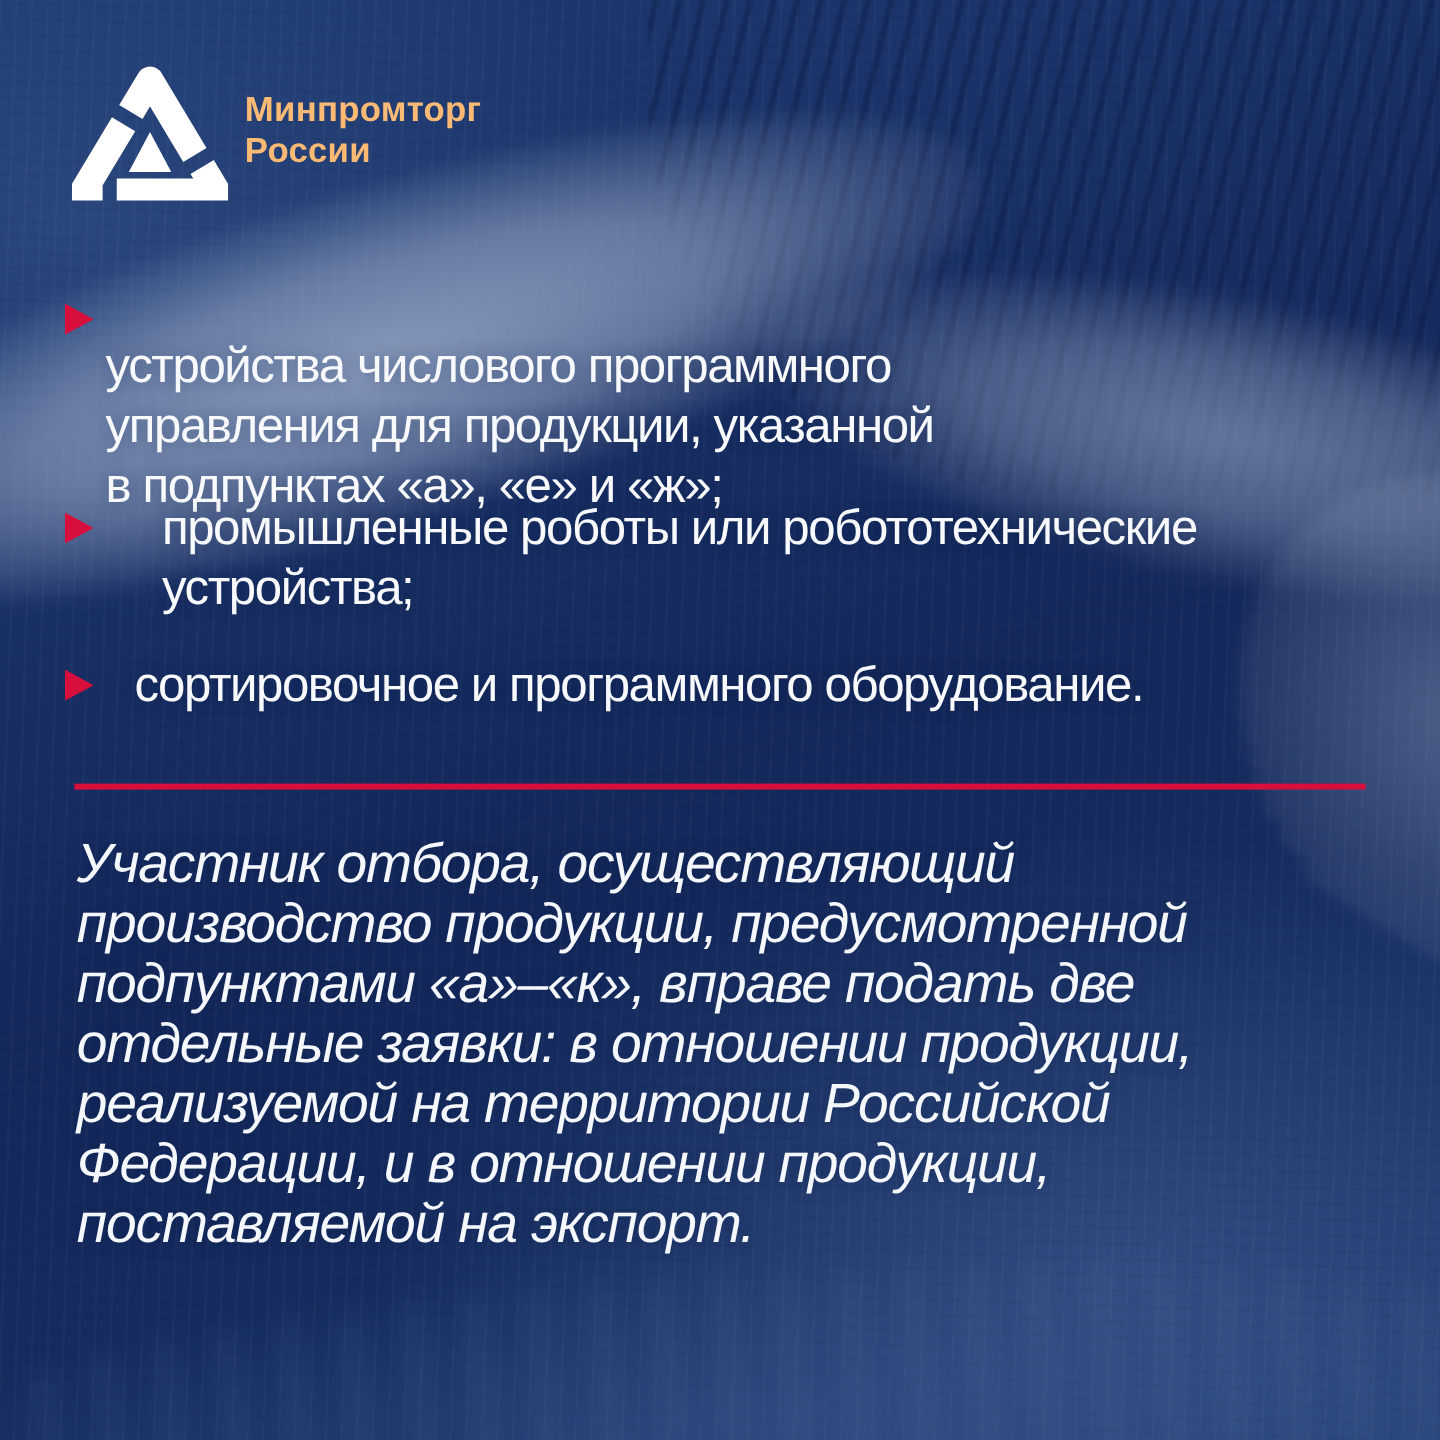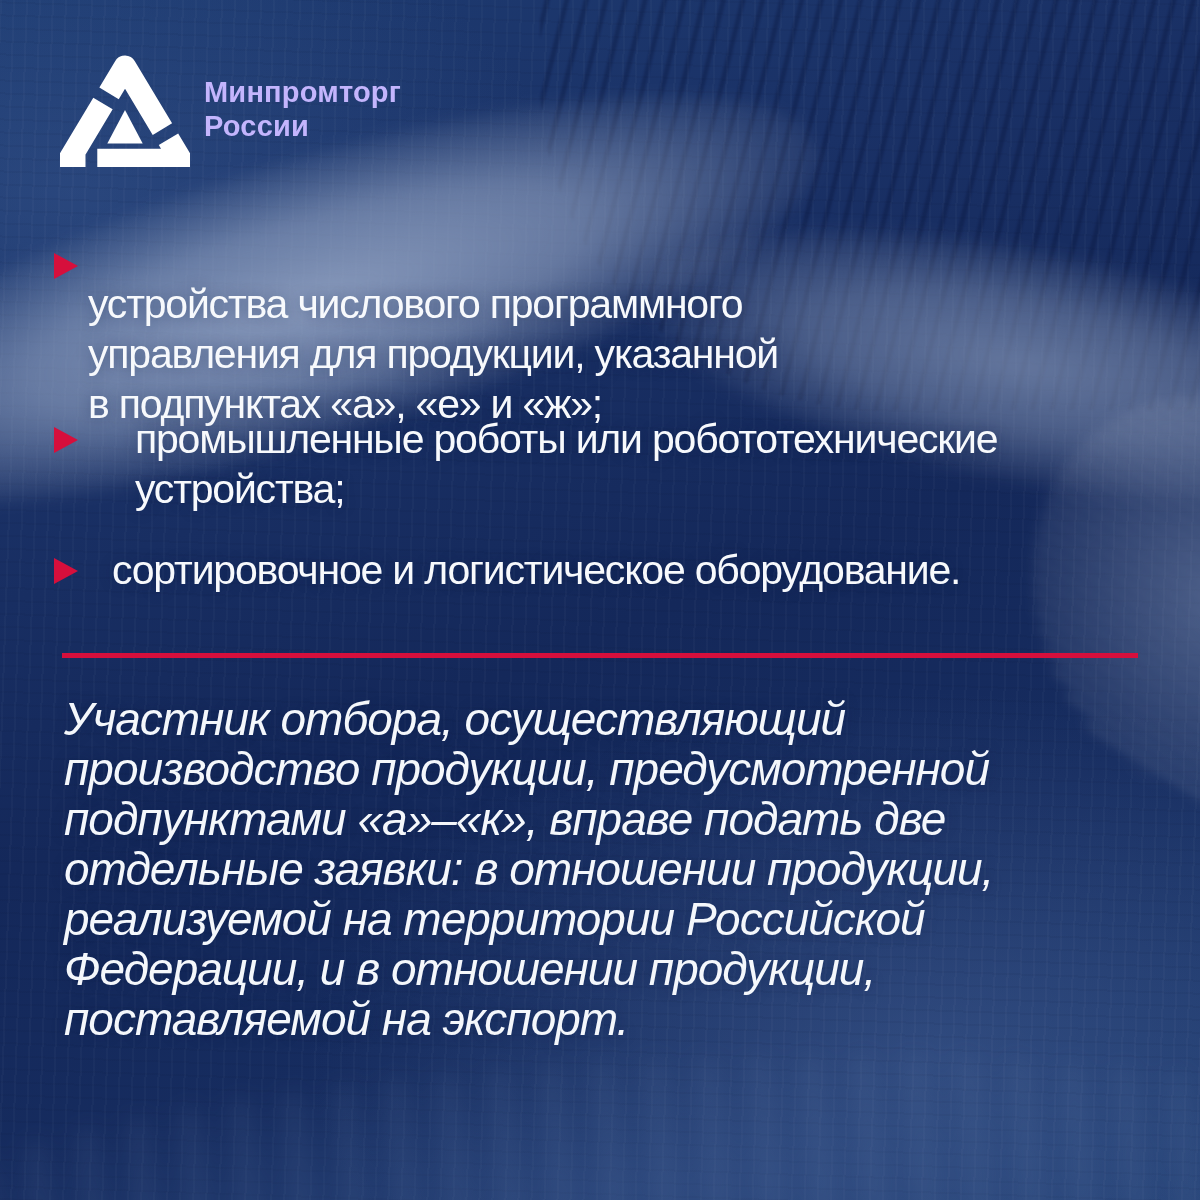--- a/index.html
+++ b/index.html
@@ -65,21 +65,21 @@
       radial-gradient(closest-side, rgba(70,100,155,.30), rgba(70,100,155,0));
     filter:blur(10px);
   }
 
   
   .logo{position:absolute;left:60px;top:55px;display:flex;align-items:flex-start;}
   .logo-icon{width:130px;height:112px;}
   .logo-text{
     margin-left:14px;margin-top:20px;
     font-weight:700;font-size:29px;line-height:34px;
-    letter-spacing:.2px;color:#c4b5fd;white-space:pre-line;
+    letter-spacing:.2px;color:#fdba74;white-space:pre-line;
   }
 
   
   .bullet-row{position:absolute;left:54px;display:flex;}
   .bullet-marker{
     flex:0 0 auto;width:24px;height:26px;margin-top:13px;
     clip-path:polygon(0 0,100% 50%,0 100%);
     background:#d60f3c;
   }
   .bullet-text{
@@ -134,21 +134,21 @@
 управления для продукции, указанной
 в подпунктах «а», «е» и «ж»;</span>
   </div>
   <div class="bullet-row row-2">
     <span class="bullet-marker" style="background: rgb(214, 15, 60);"></span>
     <span class="bullet-text">промышленные роботы или робототехнические
 устройства;</span>
   </div>
   <div class="bullet-row row-3">
     <span class="bullet-marker" style="background: rgb(214, 15, 60);"></span>
-    <span class="bullet-text">сортировочное и логистическое оборудование.</span>
+    <span class="bullet-text">сортировочное и программного оборудование.</span>
   </div>
 
   <div class="divider" style="background: rgb(214, 15, 60);"></div>
 
   <div class="note">Участник отбора, осуществляющий
 производство продукции, предусмотренной
 подпунктами «а»–«к», вправе подать две
 отдельные заявки: в отношении продукции,
 реализуемой на территории Российской
 Федерации, и в отношении продукции,

